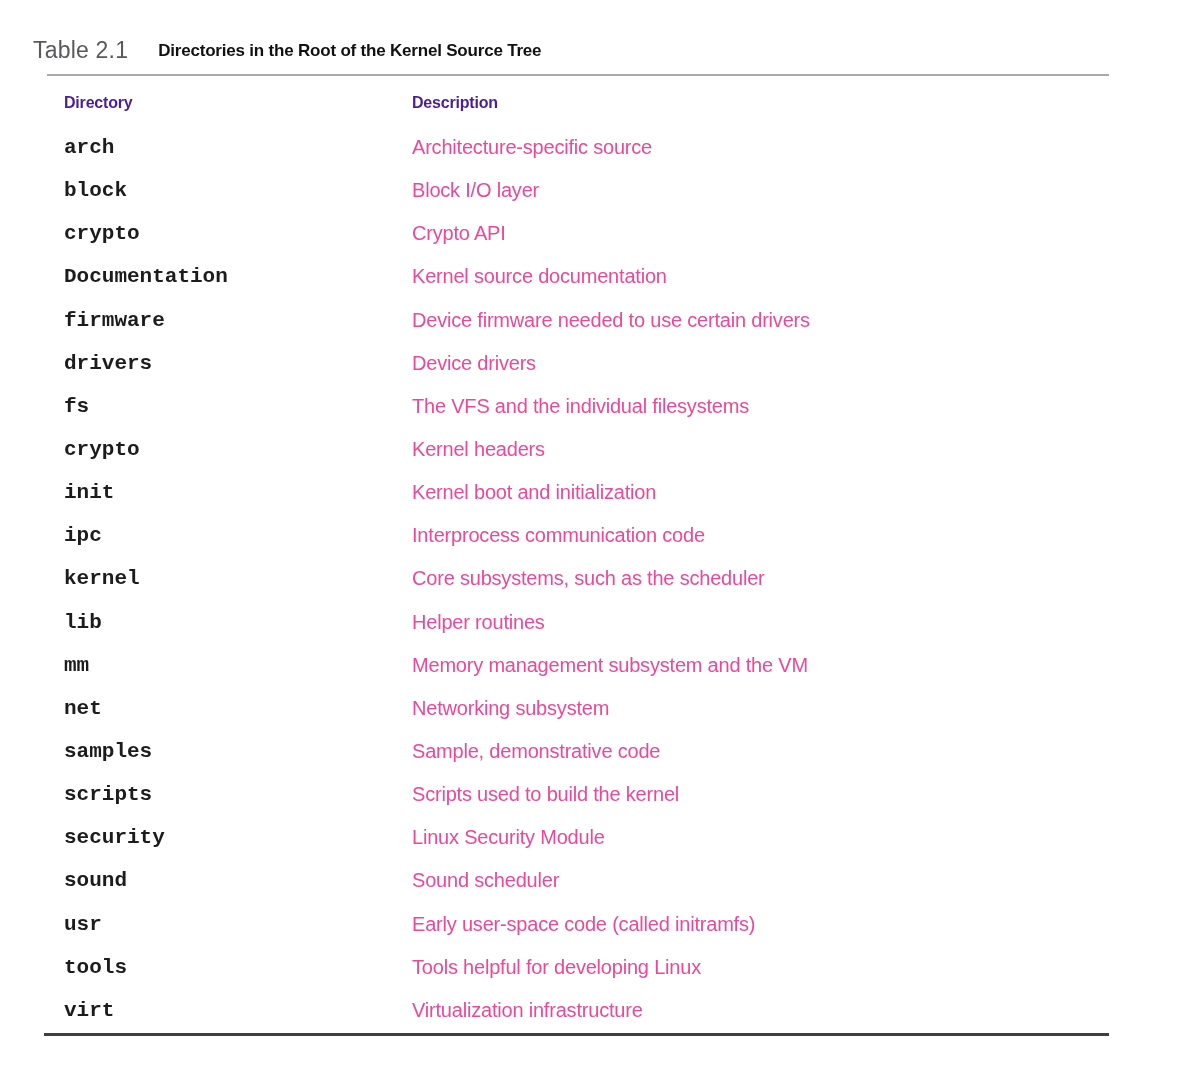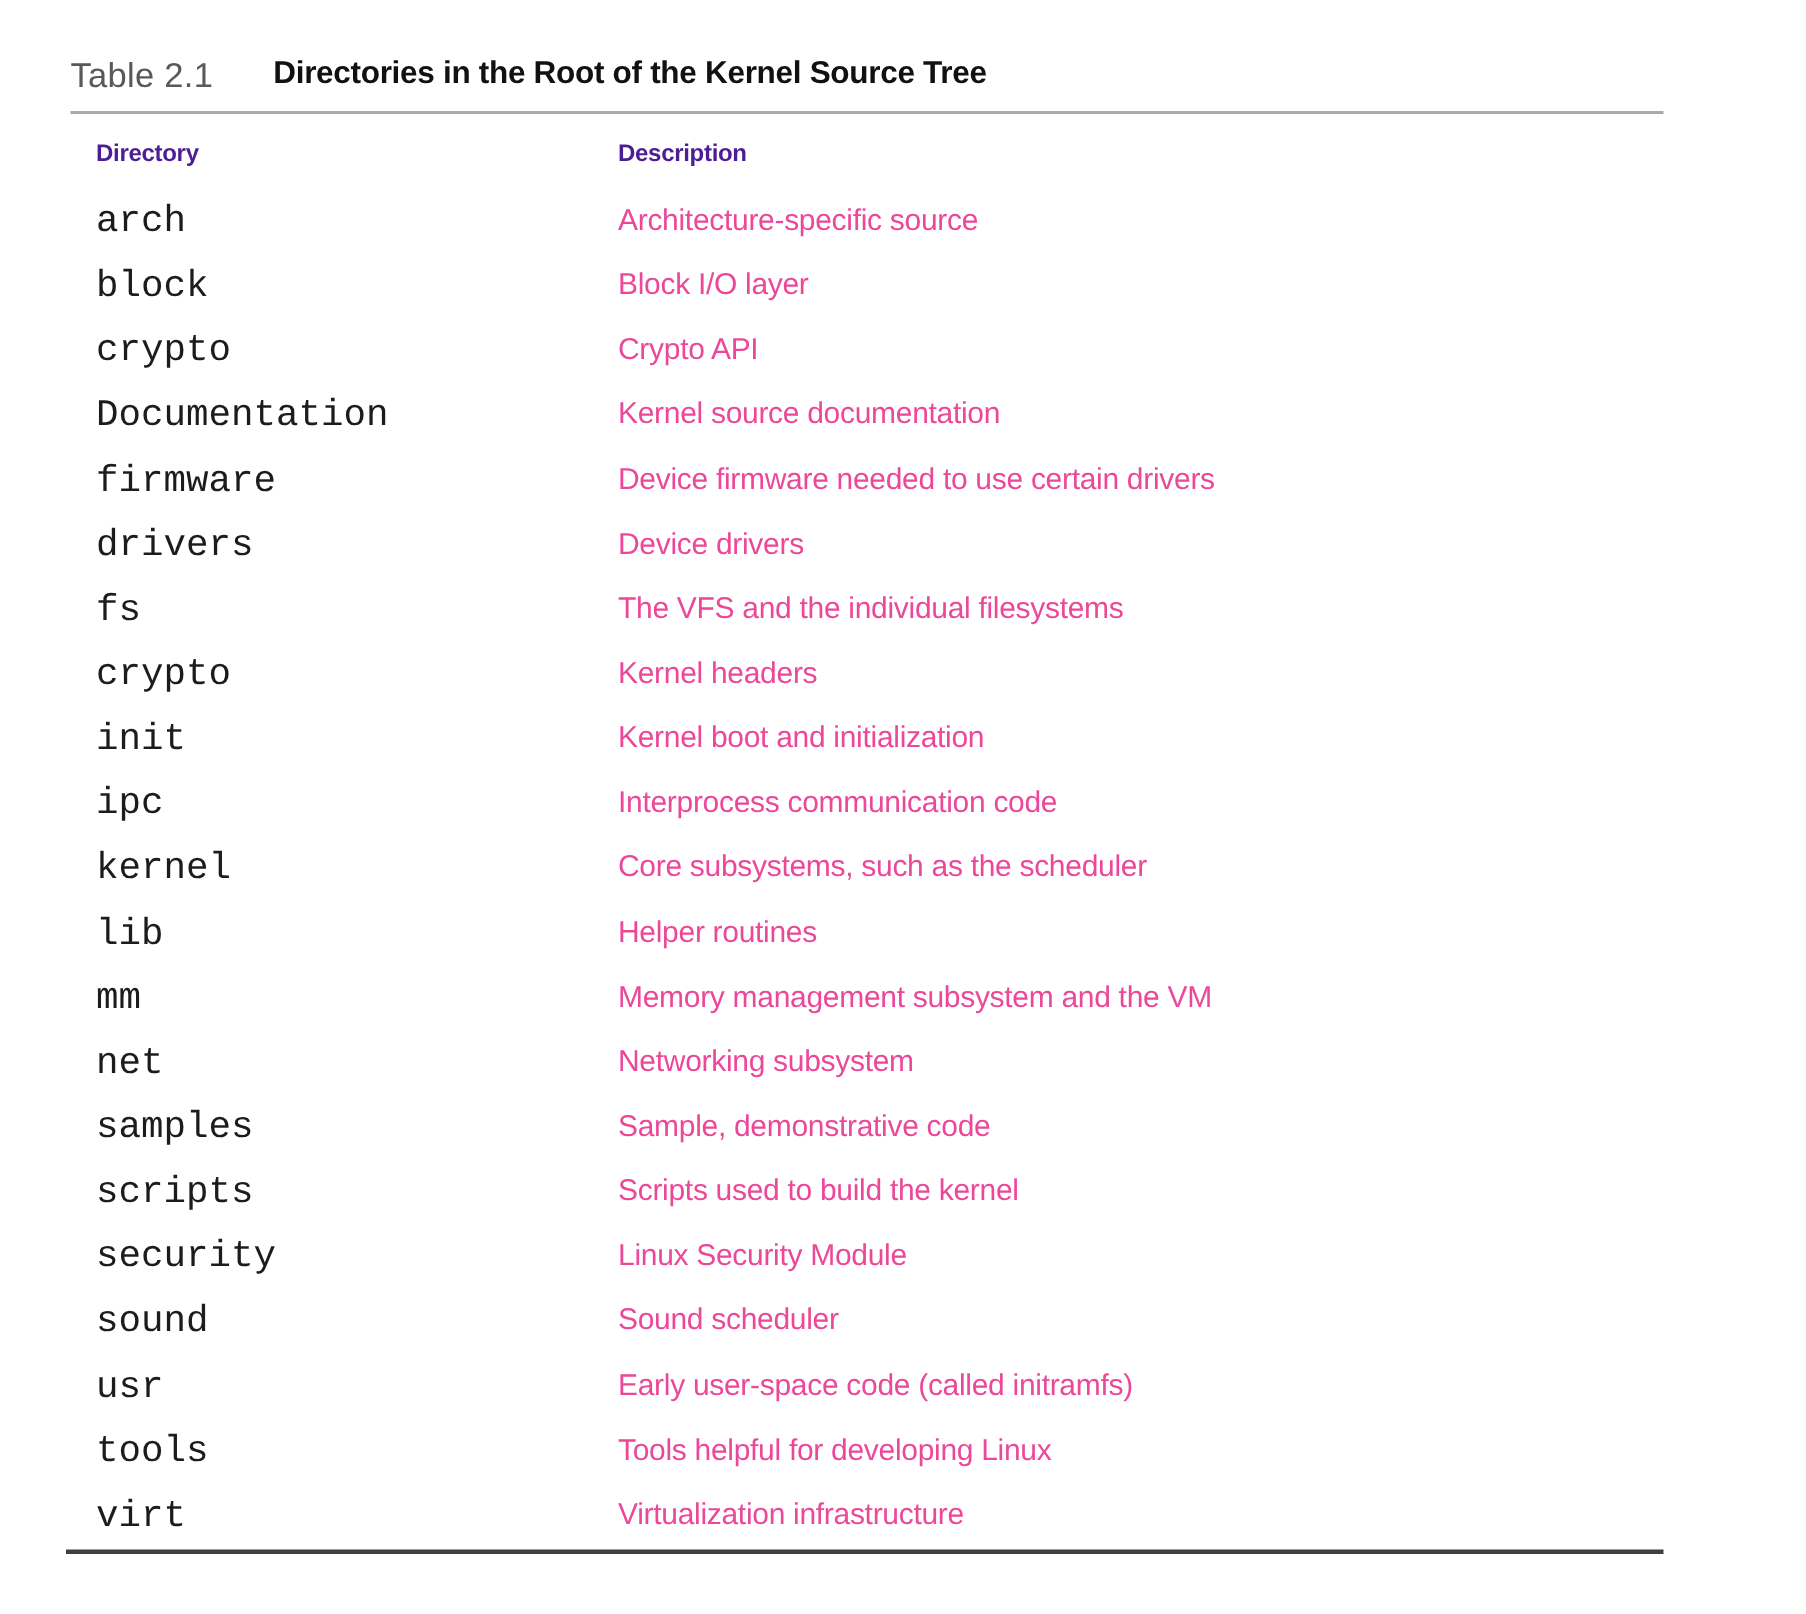--- a/index.html
+++ b/index.html
@@ -14,35 +14,35 @@
     height: 1076px;
     background: #ffffff;
     overflow: hidden;
     font-family: "Liberation Sans", sans-serif;
     color: #161616;
   }
 
   
   .caption {
     position: absolute;
-    left: 47px;
+    left: 33px;
     top: 37px;
     display: flex;
-    align-items: flex-start;
+    align-items: center;
     white-space: nowrap;
   }
   .caption-label {
     font-size: 23px;
     font-weight: 400;
     color: #59595c;
     letter-spacing: 0.2px;
   }
   .caption-title {
-    margin-left: 40px;
-    font-size: 21px;
+    margin-left: 30px;
+    font-size: 17px;
     font-weight: 700;
     color: #111111;
     letter-spacing: -0.2px;
   }
 
   
   .rule { position: absolute; }
   .rule-top {
     left: 47px;
     top: 74px;
@@ -81,22 +81,22 @@
 
   .tbody { margin-top: 8px; }
   .tr {
     display: flex;
     height: 43.15px;
     align-items: center;
   }
   .td { overflow: hidden; white-space: nowrap; }
   .mono {
     font-family: "Liberation Mono", "DejaVu Sans Mono", monospace;
-    font-size: 25px;
-    font-weight: 400;
+    font-size: 21px;
+    font-weight: 700;
     color: #1c1c1c;
   }
   .desc {
     font-size: 20px;
     font-weight: 400;
     color: #ec4899;
     letter-spacing: -0.2px;
   }
 </style>
 </head>

